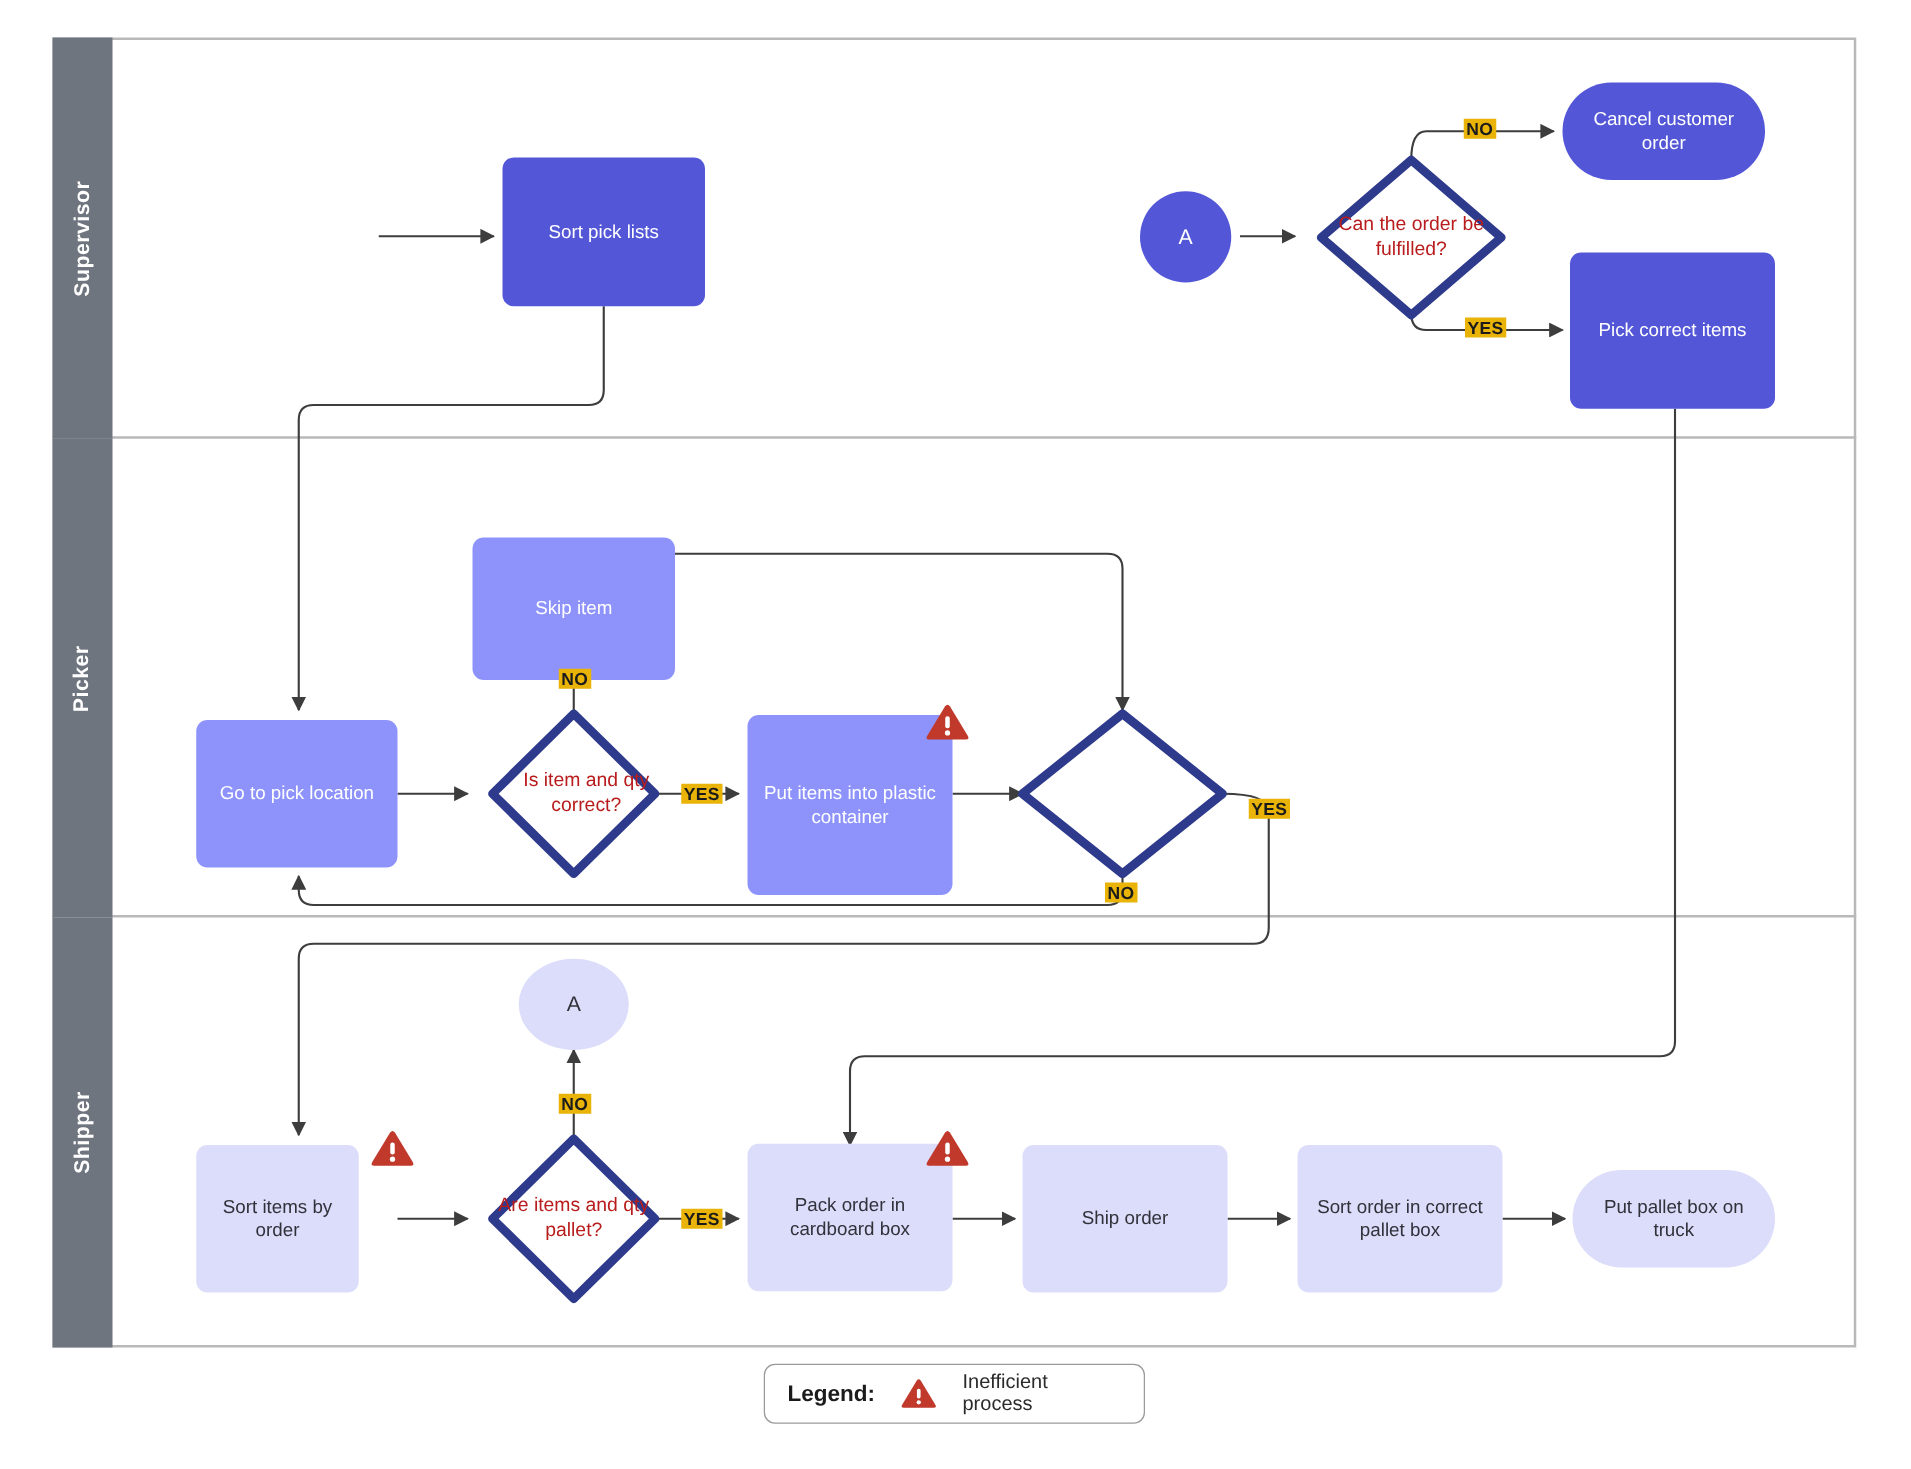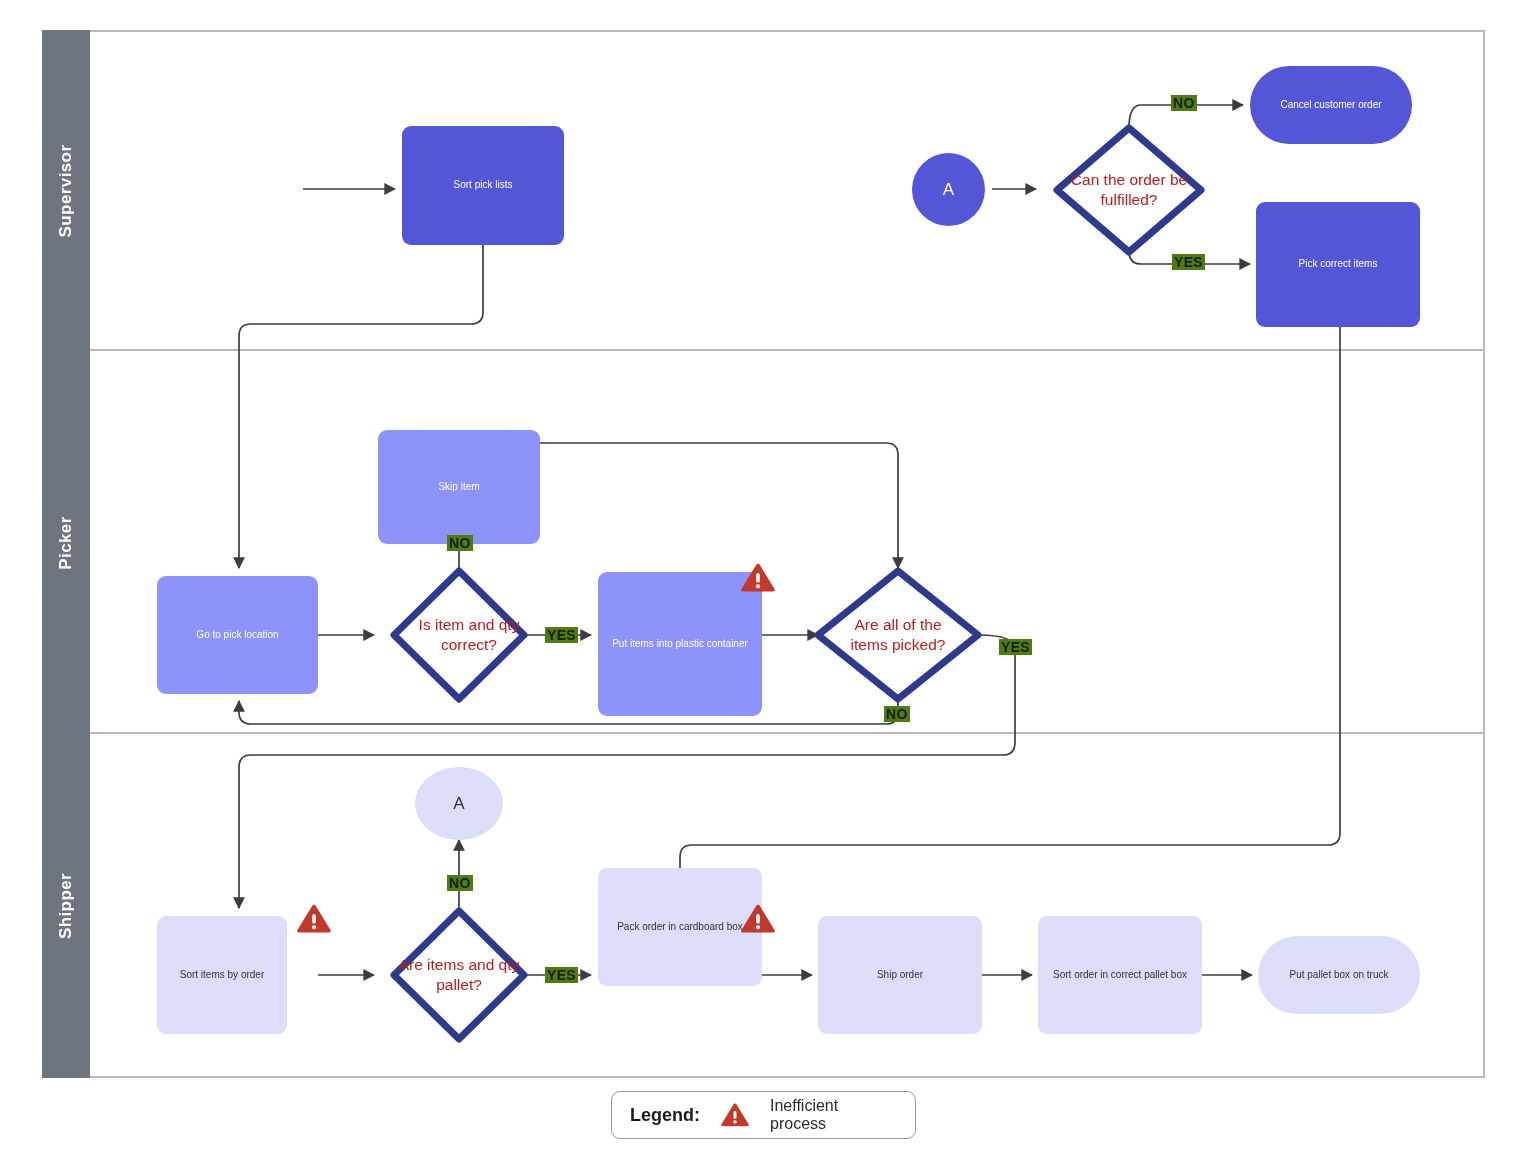--- a/index.html
+++ b/index.html
@@ -47,21 +47,21 @@
   }
   
   .node {
     position: absolute;
     box-sizing: border-box;
     display: flex;
     align-items: center;
     justify-content: center;
     text-align: center;
     line-height: 1.28;
-    font-size: 10px;
+    font-size: 15px;
     padding: 4px 8px;
     font-family: "Liberation Sans", sans-serif;
   }
   .node.proc       { border-radius: 9px; }
   .node.terminator { border-radius: 44px; }
   .node.circle     { border-radius: 50%; }
 
   
   .sv      { background: #5356d6; color: #ffffff; }
   .pk      { background: #8d93fb; color: #ffffff; }
@@ -98,21 +98,21 @@
     line-height: 1.3;
     font-family: "Liberation Sans", sans-serif;
   }
   
   .elabel {
     position: absolute;
     color: #1b1b1b;
     font-size: 14px;
     font-weight: bold;
     letter-spacing: 0.3px;
-    background: #4d7c0f;
+    background: #eab308;
     padding: 0 2px;
     white-space: nowrap;
     font-family: "Liberation Sans", sans-serif;
   }
   
   .warn {
     position: absolute;
     width: 36px;
     height: 33px;
   }
@@ -249,42 +249,39 @@
 
   <div class="node proc pk" style="left:598px; top:572px; width:164px; height:144px;">
     <span>Put items into plastic container</span>
   </div>
   <svg class="warn" style="left:740px; top:562px;" viewBox="0 0 36 33">
     <path d="M16.1 3.0 Q18 0.4 19.9 3.0 L34.2 26.6 Q35.9 29.6 32.6 29.6 L3.4 29.6 Q0.1 29.6 1.8 26.6 Z" fill="#c0392b"></path>
     <rect x="16.2" y="11.0" width="3.6" height="9.6" rx="1.7" fill="#ffffff"></rect>
     <circle cx="18" cy="24.3" r="2.1" fill="#ffffff"></circle>
   </svg>
 
-  <div class="dlabel" style="left:840px; top:601px; width:116px; height:68px;">
-    <span>Are all of the items picked?</span>
-  </div>
 
   <div class="node circle sh" style="left:415px; top:767px; width:88px; height:73px; font-size:17px; border-radius:50%;">
     <span>A</span>
   </div>
 
   <div class="node proc sh" style="left:157px; top:916px; width:130px; height:118px;">
     <span>Sort items by order</span>
   </div>
   <svg class="warn" style="left:296px; top:903px;" viewBox="0 0 36 33">
     <path d="M16.1 3.0 Q18 0.4 19.9 3.0 L34.2 26.6 Q35.9 29.6 32.6 29.6 L3.4 29.6 Q0.1 29.6 1.8 26.6 Z" fill="#c0392b"></path>
     <rect x="16.2" y="11.0" width="3.6" height="9.6" rx="1.7" fill="#ffffff"></rect>
     <circle cx="18" cy="24.3" r="2.1" fill="#ffffff"></circle>
   </svg>
 
   <div class="dlabel" style="left:396px; top:948px; width:126px; height:54px;">
     <span>Are items and qty pallet?</span>
   </div>
 
-  <div class="node proc sh" style="left:598px; top:868px; width:164px; height:118px;">
+  <div class="node proc sh" style="left:598px; top:915px; width:164px; height:118px;">
     <span>Pack order in cardboard box</span>
   </div>
   <svg class="warn" style="left:740px; top:903px;" viewBox="0 0 36 33">
     <path d="M16.1 3.0 Q18 0.4 19.9 3.0 L34.2 26.6 Q35.9 29.6 32.6 29.6 L3.4 29.6 Q0.1 29.6 1.8 26.6 Z" fill="#c0392b"></path>
     <rect x="16.2" y="11.0" width="3.6" height="9.6" rx="1.7" fill="#ffffff"></rect>
     <circle cx="18" cy="24.3" r="2.1" fill="#ffffff"></circle>
   </svg>
 
   <div class="node proc sh" style="left:818px; top:916px; width:164px; height:118px;">
     <span>Ship order</span>

